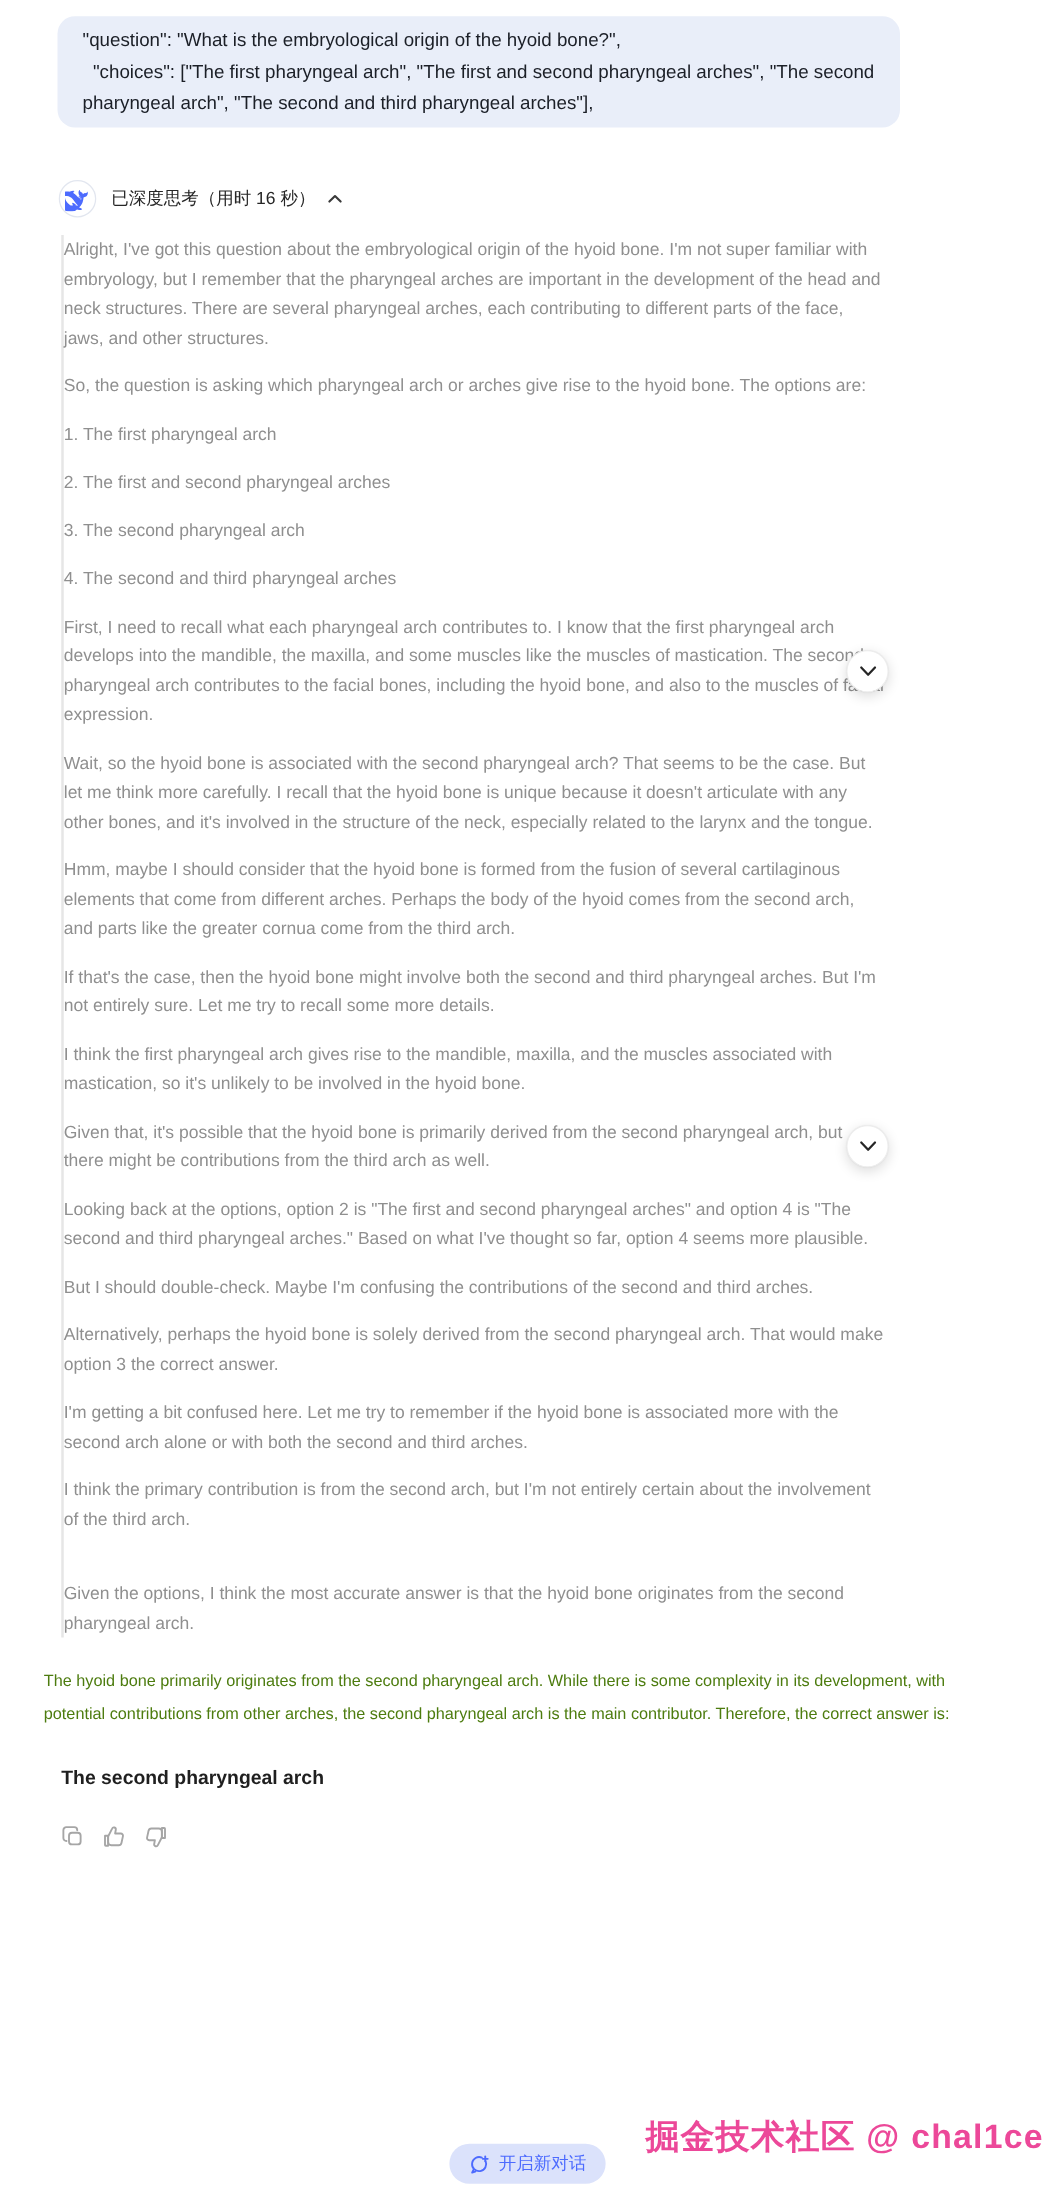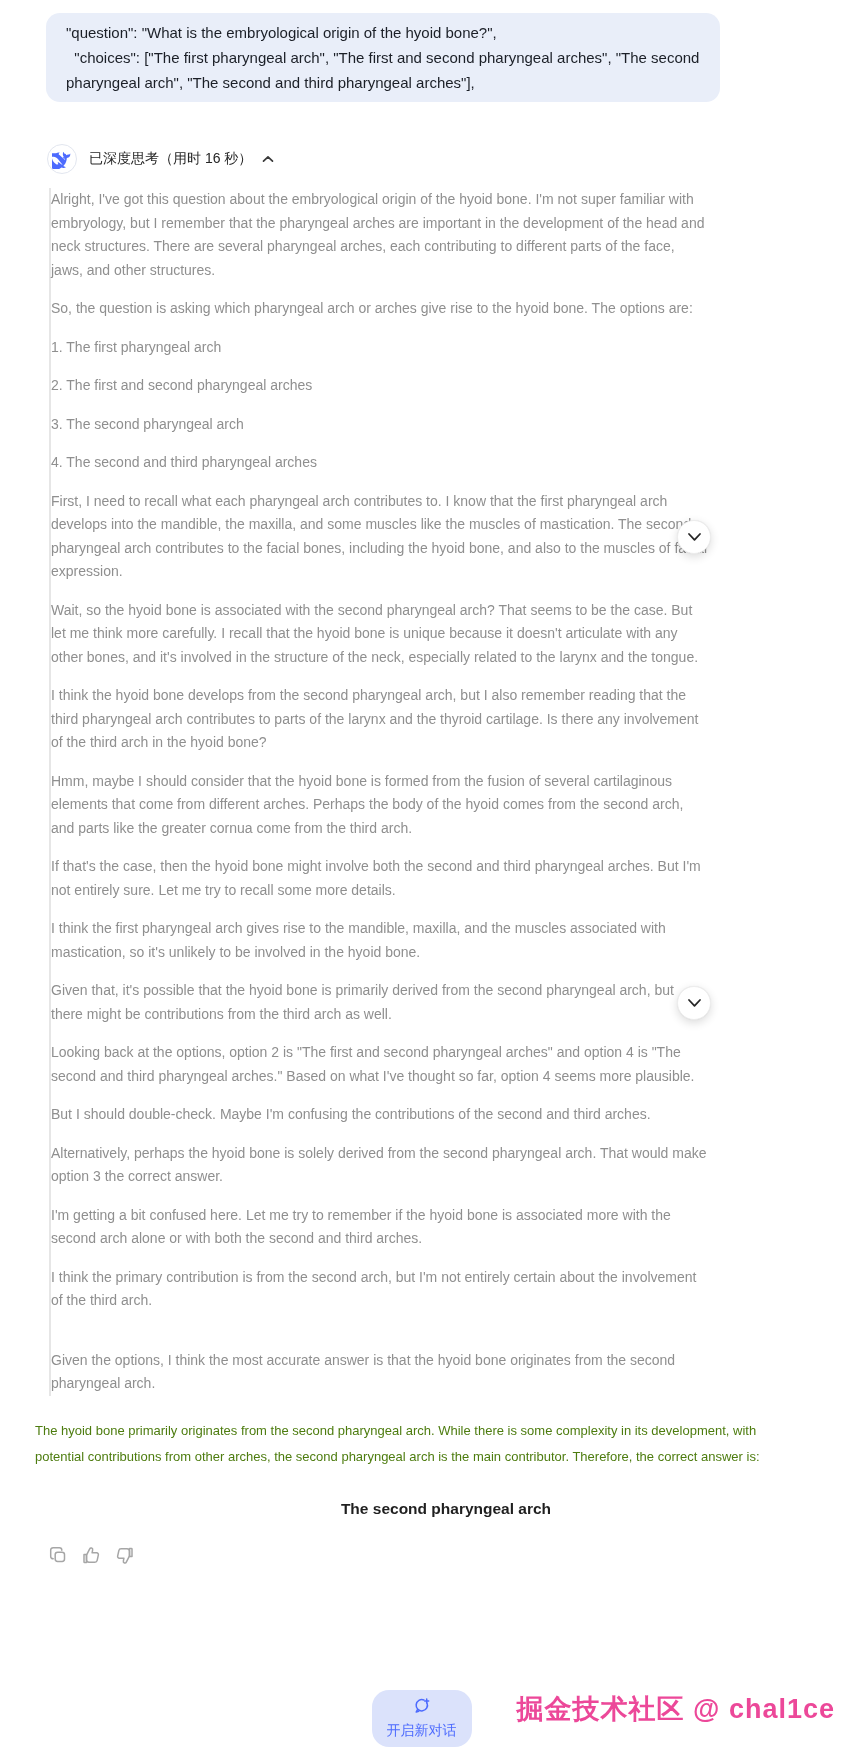--- a/index.html
+++ b/index.html
@@ -50,35 +50,35 @@
     display:flex;align-items:center;justify-content:center;
     cursor:pointer;box-sizing:border-box;
   }
   
   .answer{
     margin:22px 0 0 35px;width:746px;
     font-size:13px;line-height:26px;color:#4d7c0f;
   }
   .answer-bold{
     margin:26px 0 0 49px;
-    font-size:15.5px;line-height:26px;color:#1f1f1f;font-weight:bold;text-align:center;
+    font-size:15.5px;line-height:26px;color:#1f1f1f;font-weight:bold;
   }
   
   .actions{margin:24px 0 0 49px;display:flex;align-items:center;gap:14px;}
   .action-btn{
     background:none;border:none;padding:0;margin:0;cursor:pointer;
     display:flex;align-items:center;justify-content:center;
   }
   
   .new-chat-btn{
     position:absolute;left:50%;bottom:4px;transform:translateX(-50%);
     display:flex;align-items:center;gap:8px;
     background:#dbe2fb;color:#4d6bfe;border:none;cursor:pointer;
     font-size:14px;font-family:inherit;
-    padding:7px 15px;border-radius:17px;flex-direction:column;
+    padding:7px 15px;border-radius:17px;
   }
   .watermark{
     position:absolute;right:8px;bottom:24px;
     font-size:27px;font-weight:bold;letter-spacing:1px;
     color:#ec4899;
     text-shadow:2px 2px 1px rgba(255,255,255,0.95),3px 3px 2px rgba(255,255,255,0.6);
     white-space:nowrap;
   }
   svg{display:block;}
 </style>
@@ -119,21 +119,20 @@
     <p>3. The second pharyngeal arch</p>
     <p>4. The second and third pharyngeal arches</p>
     <p>First, I need to recall what each pharyngeal arch contributes to. I know that the first pharyngeal arch develops into the mandible, the maxilla, and some muscles like the muscles of mastication. The second pharyngeal arch contributes to the facial bones, including the hyoid bone, and also to the muscles of facial expression.<span class="scroll-btn">
     <span>
       <svg width="15" height="10" viewBox="0 0 15 10" fill="none">
         <polyline points="2,2 7.5,7.8 13,2" stroke="#262626" stroke-width="1.8" stroke-linecap="round" stroke-linejoin="round"></polyline>
       </svg>
     </span>
   </span></p>
     <p>Wait, so the hyoid bone is associated with the second pharyngeal arch? That seems to be the case. But let me think more carefully. I recall that the hyoid bone is unique because it doesn't articulate with any other bones, and it's involved in the structure of the neck, especially related to the larynx and the tongue.</p>
-    <p>I think the hyoid bone develops from the second pharyngeal arch, but I also remember reading that the third pharyngeal arch contributes to parts of the larynx and the thyroid cartilage. Is there any involvement of the third arch in the hyoid bone?</p>
     <p>Hmm, maybe I should consider that the hyoid bone is formed from the fusion of several cartilaginous elements that come from different arches. Perhaps the body of the hyoid comes from the second arch, and parts like the greater cornua come from the third arch.</p>
     <p>If that's the case, then the hyoid bone might involve both the second and third pharyngeal arches. But I'm not entirely sure. Let me try to recall some more details.</p>
     <p>I think the first pharyngeal arch gives rise to the mandible, maxilla, and the muscles associated with mastication, so it's unlikely to be involved in the hyoid bone.</p>
     <p>Given that, it's possible that the hyoid bone is primarily derived from the second pharyngeal arch, but there might be contributions from the third arch as well.<span class="scroll-btn">
     <span>
       <svg width="15" height="10" viewBox="0 0 15 10" fill="none">
         <polyline points="2,2 7.5,7.8 13,2" stroke="#262626" stroke-width="1.8" stroke-linecap="round" stroke-linejoin="round"></polyline>
       </svg>
     </span>
   </span></p>

